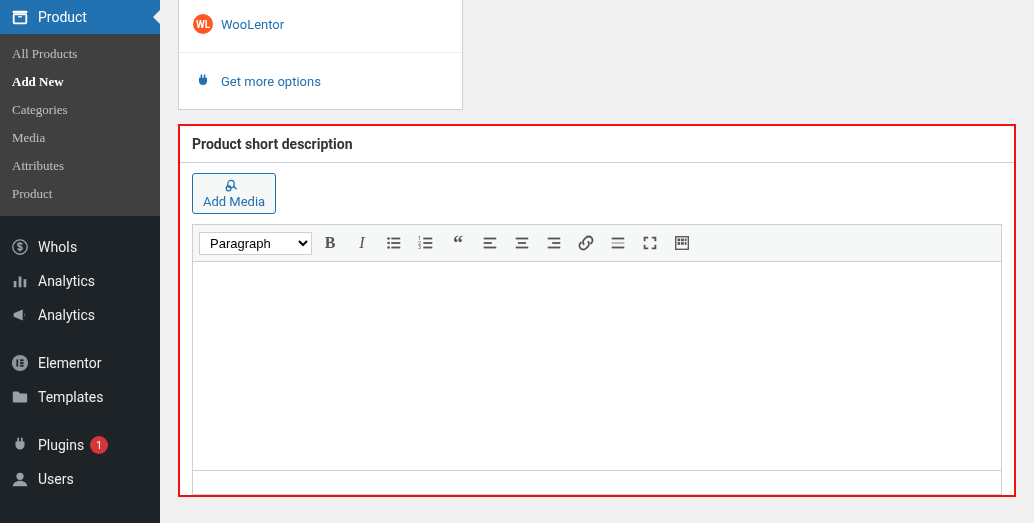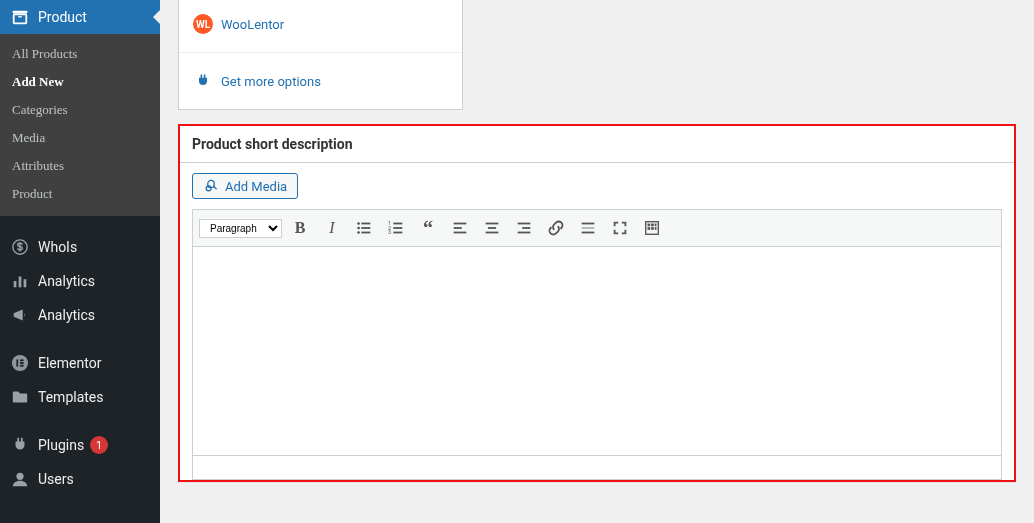--- a/index.html
+++ b/index.html
@@ -18,24 +18,24 @@
   .badge { display: inline-flex; align-items: center; justify-content: center; min-width: 18px; height: 18px; border-radius: 9px; background: #d63638; color: #fff; font-size: 11px; margin-left: 6px; padding: 0 5px; }
   .content { position: absolute; left: 160px; top: 0; right: 0; bottom: 0; padding: 0 18px; }
   .builder-box { border: 1px solid #ccd0d4; background: #fff; width: 285px; margin-bottom: 14px; margin-top: -5px; }
   .builder-row { display: flex; align-items: center; padding: 9px 14px; border-top: 1px solid #eee; color: #2271b1; cursor: pointer; font-size: 13px; }
   .builder-row:first-child { border-top: none; }
   .builder-row .ricon { width: 20px; height: 38px; margin-right: 8px; display: inline-flex; align-items: center; justify-content: center; }
   .wl-badge { width: 20px; height: 20px; border-radius: 10px; background: #ff5722; color: #fff; font-size: 10px; font-weight: bold; display: inline-flex; align-items: center; justify-content: center; }
   .desc-box { border: 2px solid #e11; background: #fff; box-shadow: 0 1px 1px rgba(0,0,0,0.04); }
   .desc-title { padding: 10px 12px; font-size: 14px; font-weight: 700; border-bottom: 1px solid #ccd0d4; }
   .desc-body { padding: 10px 12px 0 12px; }
-  .add-media { display: inline-flex; align-items: center; border: 1px solid #2271b1; color: #2271b1; background: #f6f7f7; padding: 4px 10px; border-radius: 3px; cursor: pointer; font-size: 13px; margin-bottom: 10px; }
+  .add-media { display: inline-flex; align-items: center; border: 1px solid #2271b1; color: #2271b1; background: #f6f7f7; padding: 4px 10px; border-radius: 3px; cursor: pointer; font-size: 13px; margin-bottom: 10px; flex-direction: column; }
   .add-media .icon { margin-right: 6px; display: inline-flex; }
   .toolbar { border: 1px solid #ccd0d4; background: #f6f7f7; padding: 4px 6px; display: flex; align-items: center; gap: 4px; border-bottom: none; }
-  .toolbar select { font-size: 10px; padding: 2px 8px 2px 6px; border: 1px solid #ccd0d4; background: #fff; }
+  .toolbar select { font-size: 13px; padding: 2px 24px 2px 6px; border: 1px solid #ccd0d4; background: #fff; }
   .tb-btn { width: 28px; height: 28px; display: inline-flex; align-items: center; justify-content: center; cursor: pointer; color: #555; border-radius: 2px; }
   .editor-area { border: 1px solid #ccd0d4; background: #fff; height: 210px; }
   .status-bar { border: 1px solid #ccd0d4; border-top: none; background: #fff; height: 24px; }
   svg { display: block; }
 </style>
 </head>
 <body>
 <div class="page">
 
 <div class="sidebar">

